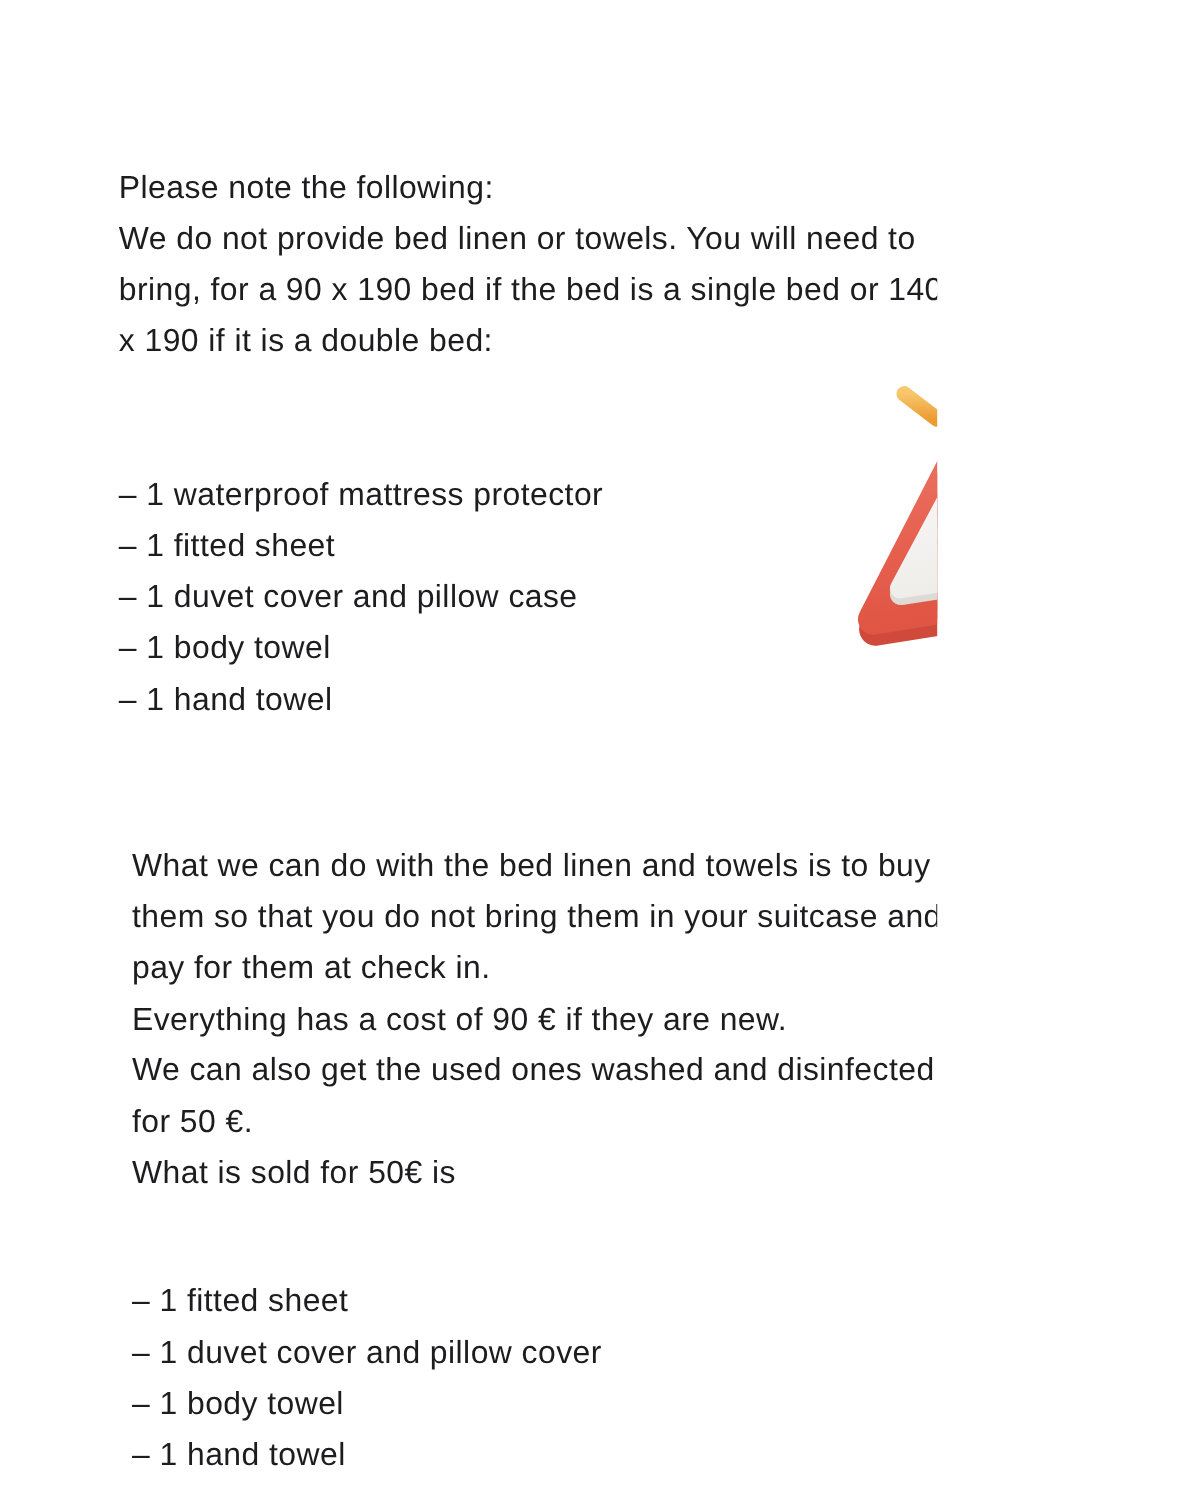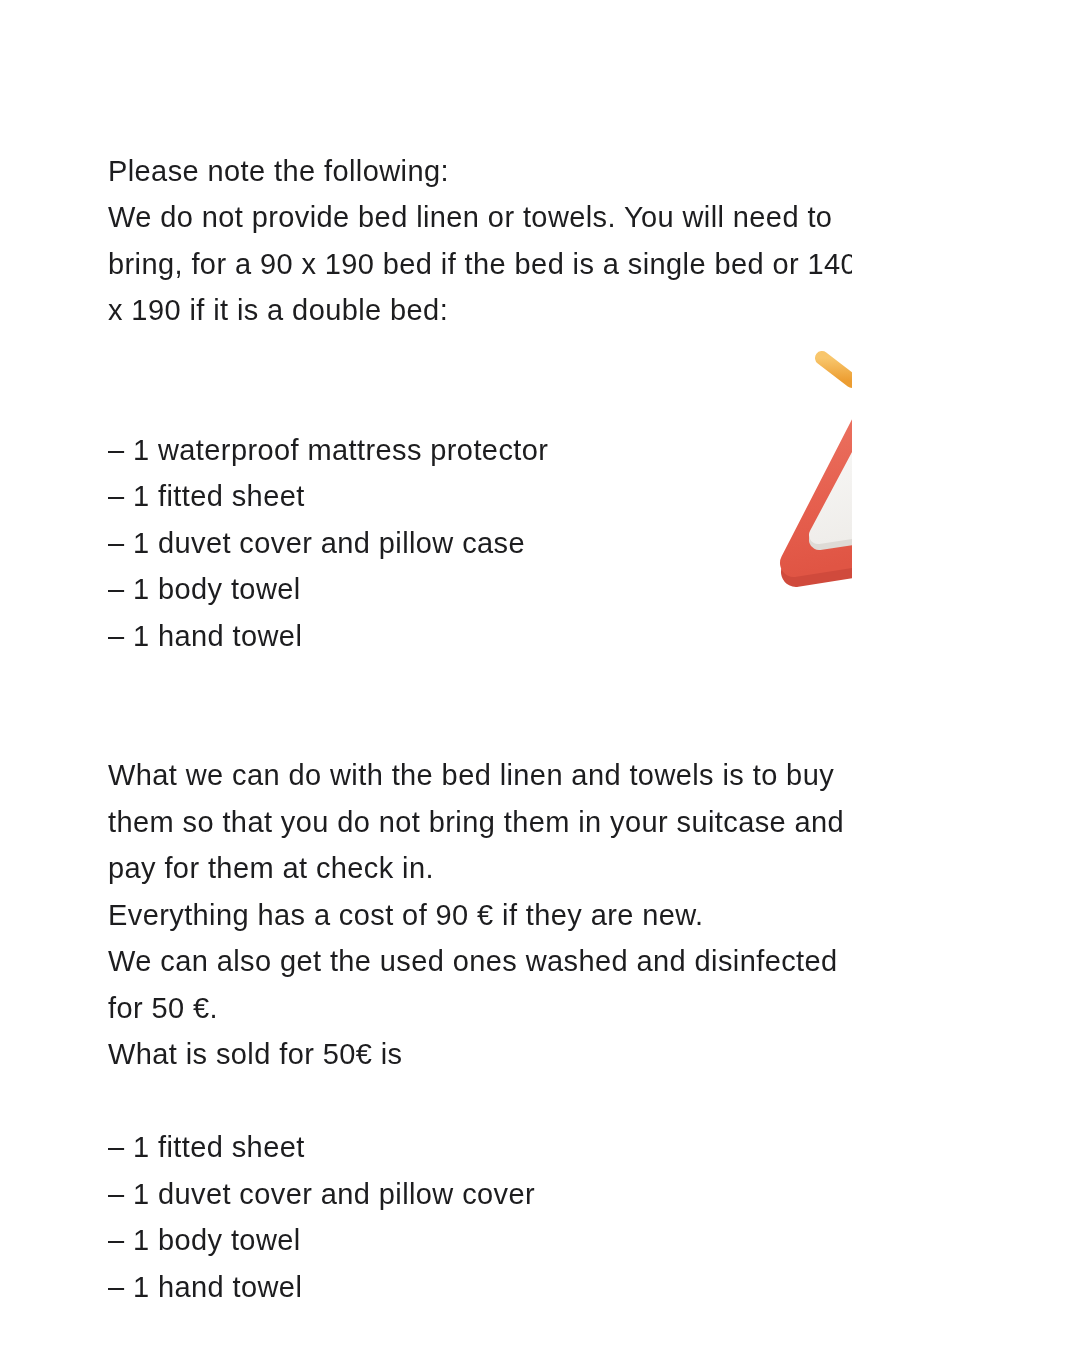--- a/index.html
+++ b/index.html
@@ -15,21 +15,21 @@
     left:108px;top:101px;
     width:960px;
     font-size:29px;
     line-height:46.5px;
     font-weight:300;
     letter-spacing:0.4px;
     color:#1d1d1f;
     white-space:pre-line;
   }
   .block{margin:0 0 46.5px 0;}
-  .block.tight{margin:0;}
+  .block.tight{margin:12px;}
   .icon-wrap{
     position:absolute;
     left:760px;top:258px;
     width:320px;height:340px;
   }
   .icon-wrap svg{display:block;width:100%;height:100%;}
 </style>
 </head>
 <body>
 

